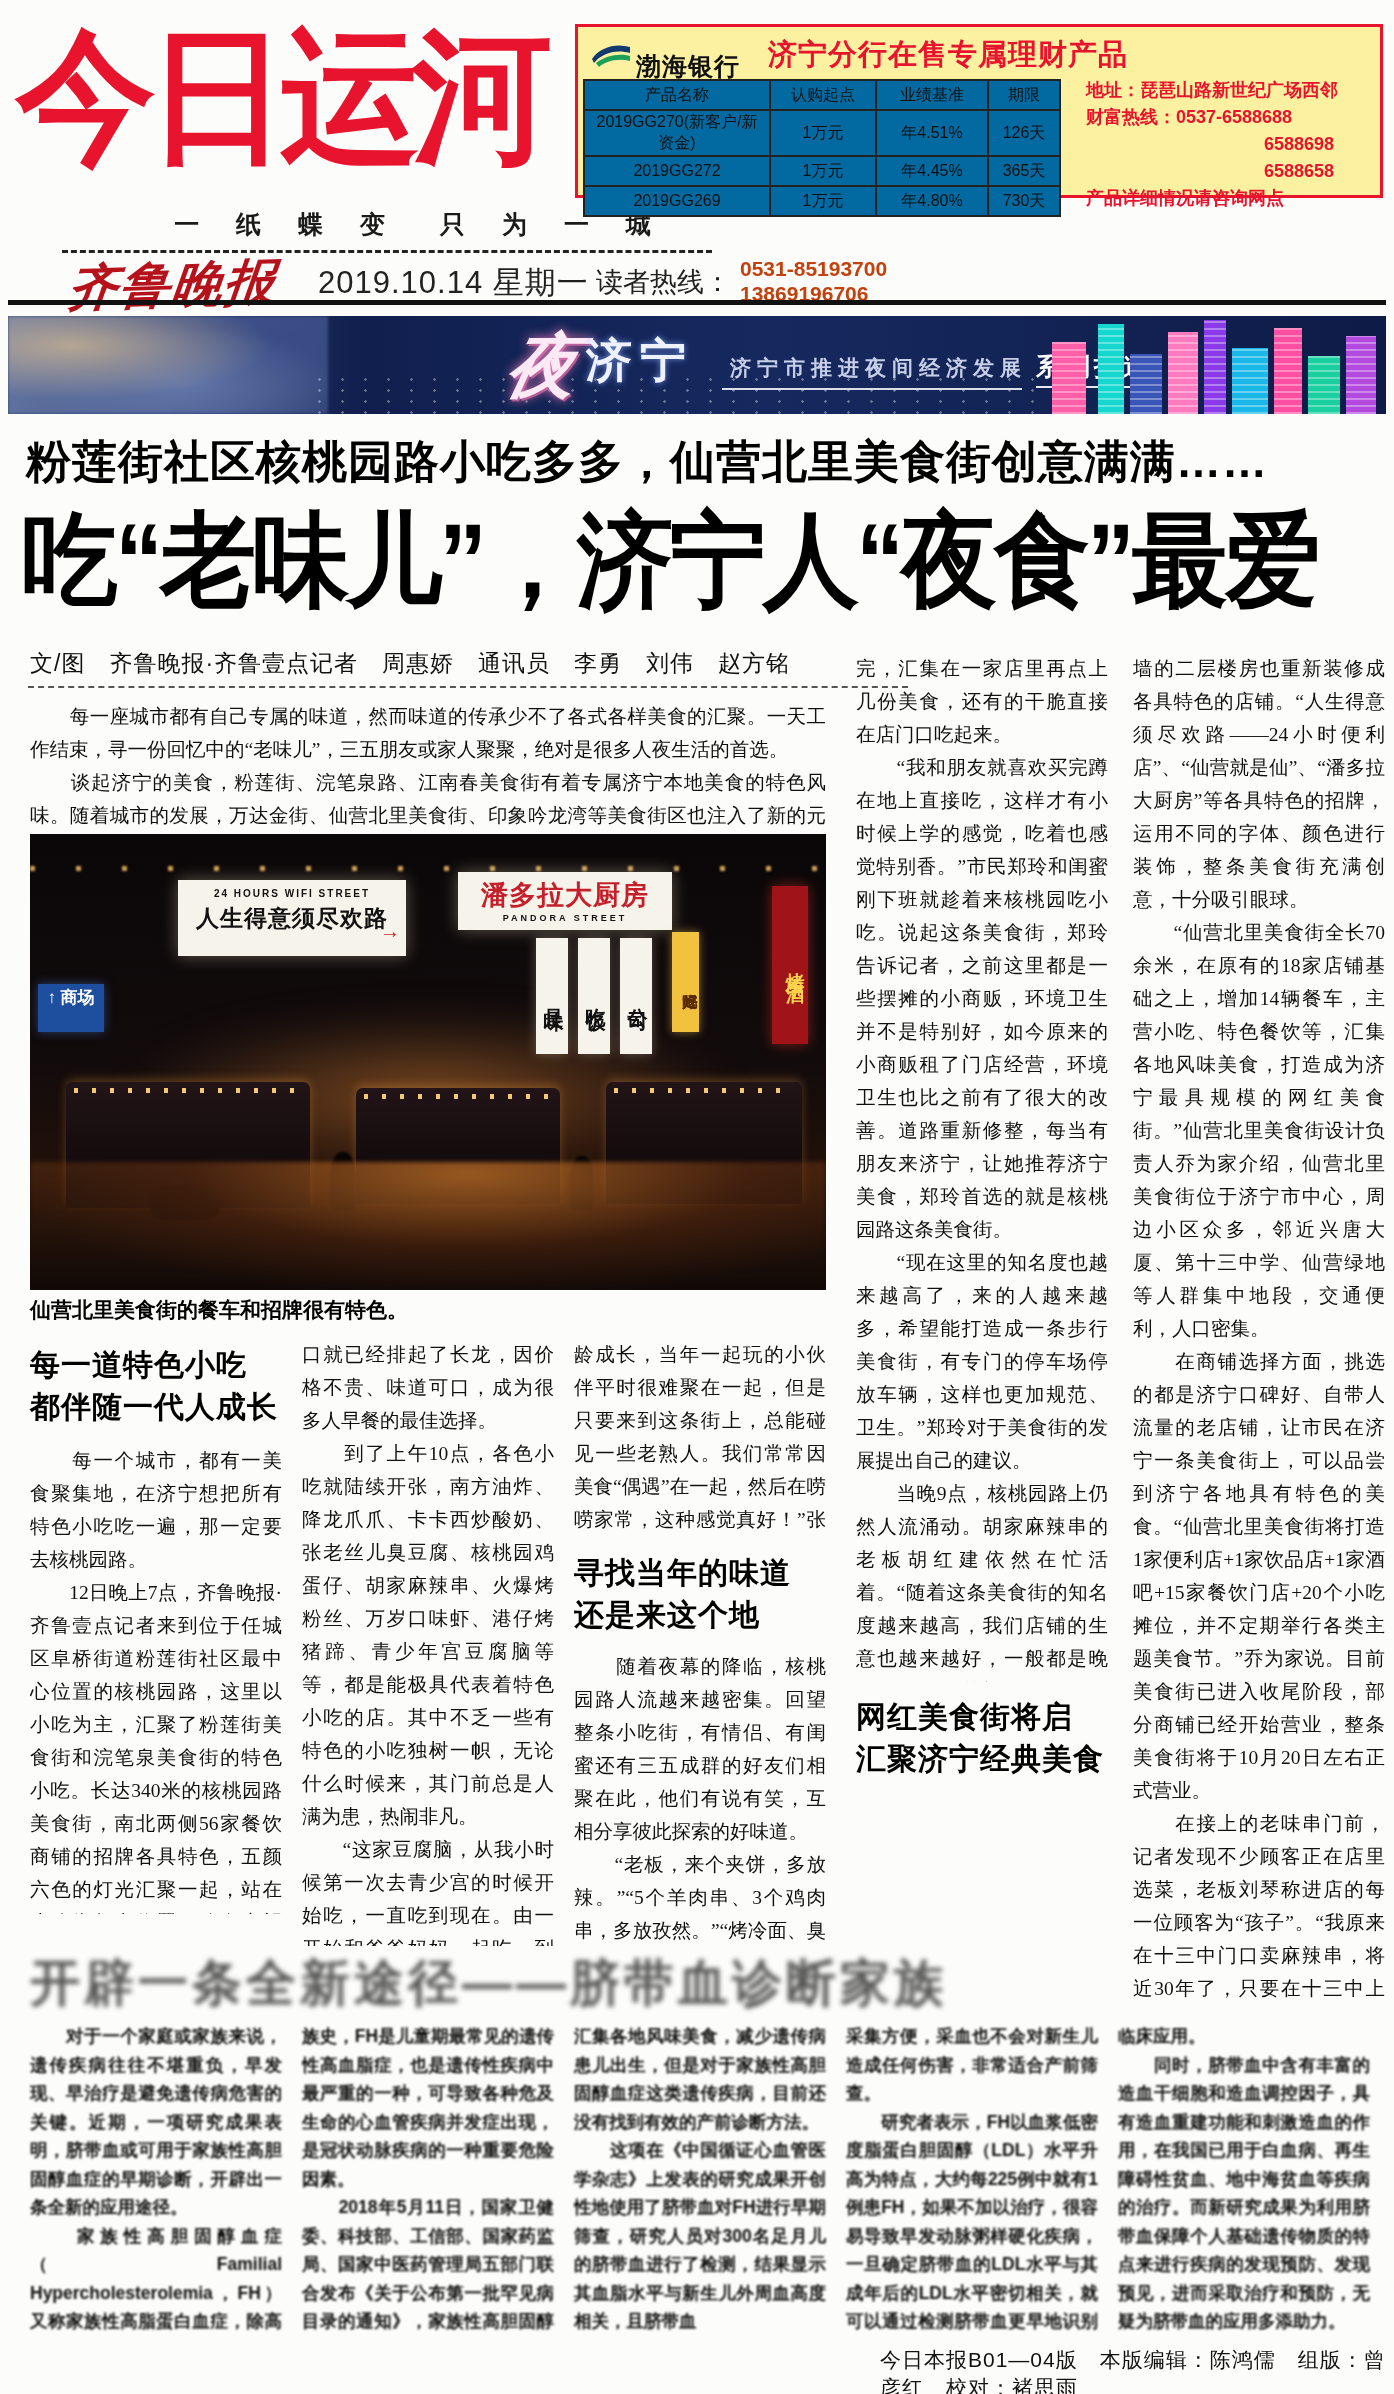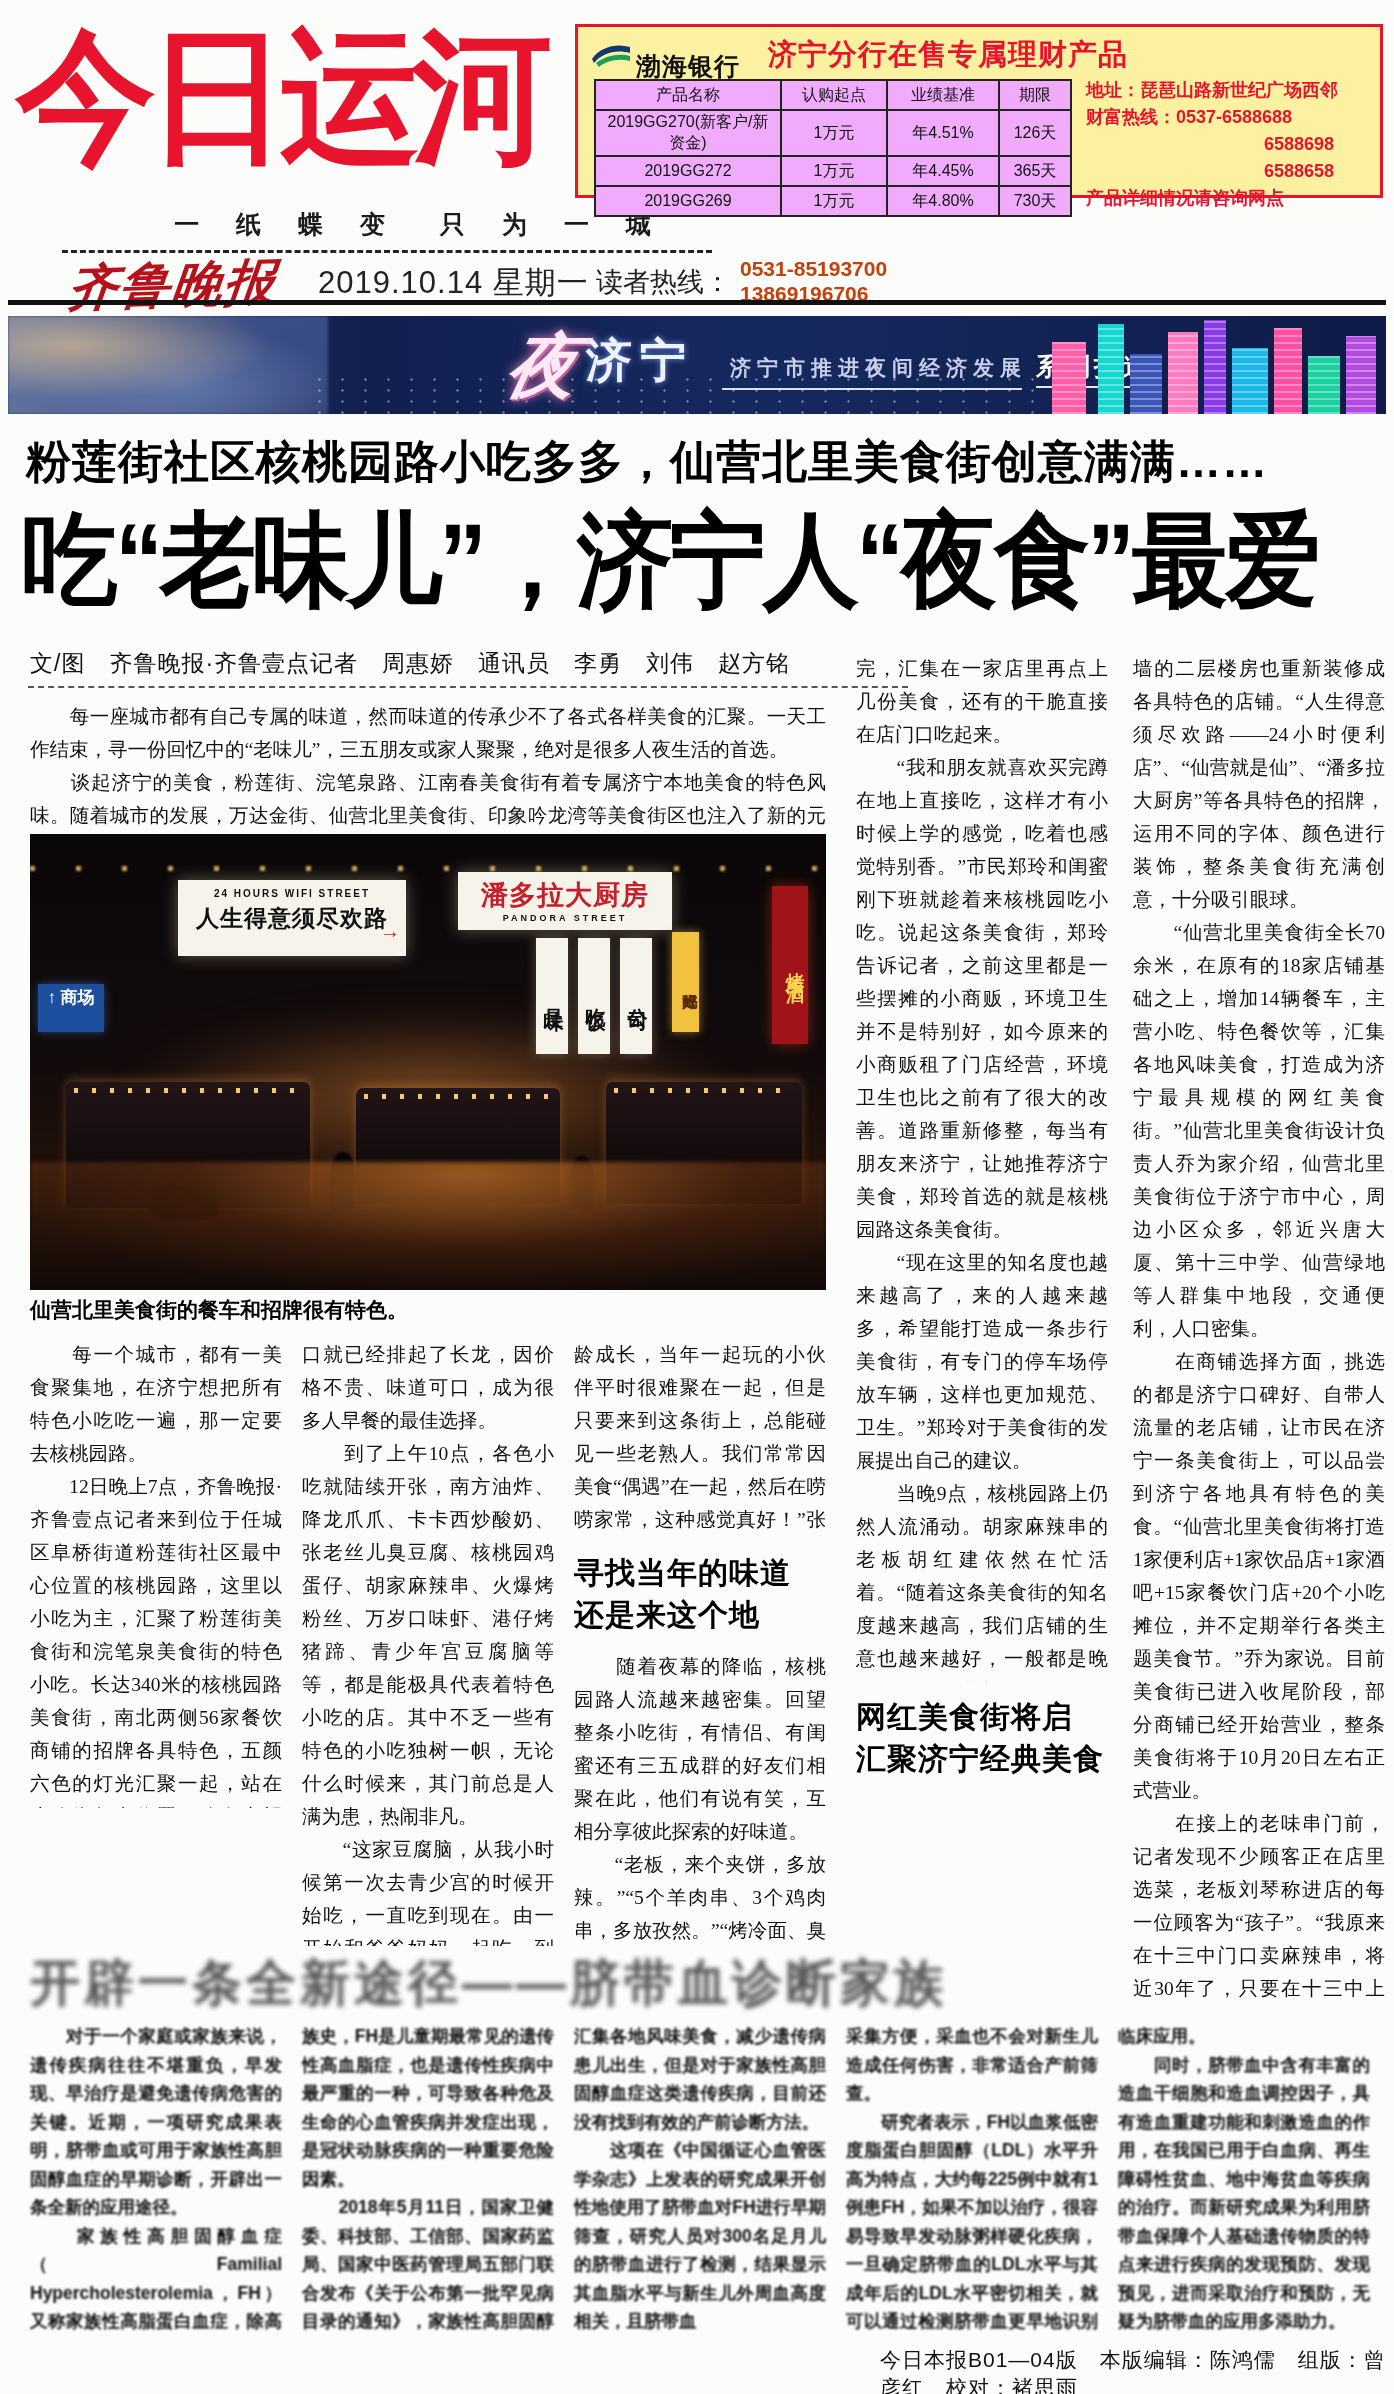--- a/index.html
+++ b/index.html
@@ -18,21 +18,21 @@
   .hotline-nums{position:absolute;left:740px;top:256px;font-size:21px;font-weight:700;line-height:25px;color:#c2410c;}
   
   .ad{position:absolute;left:575px;top:24px;width:808px;height:174px;background:#fbf1a0;
       border:3px solid #e8142d;box-sizing:border-box;}
   .ad-logo{position:absolute;left:14px;top:10px;width:170px;}
   .ad-logo-cn{font-size:25px;font-weight:900;color:#111;letter-spacing:1px;}
   .ad-logo-en{font-size:9px;font-weight:700;color:#111;letter-spacing:.4px;}
   .ad-swoosh{position:absolute;left:-2px;top:2px;}
   .ad-logo-text{margin-left:44px;margin-top:13px;}
   .ad-title{position:absolute;left:190px;top:8px;font-size:29px;font-weight:900;color:#e8142d;letter-spacing:1px;}
-  .ad-table{position:absolute;left:16px;top:52px;border-collapse:collapse;background:#f0abfc;}
+  .ad-table{position:absolute;left:5px;top:52px;border-collapse:collapse;background:#0369a1;}
   .ad-table td,.ad-table th{border:2px solid #222;font-size:16px;text-align:center;padding:1px 4px;
       height:26px;font-weight:400;color:#111;}
   .ad-col-name{width:176px;} .ad-col-start{width:96px;} .ad-col-base{width:102px;} .ad-col-term{width:62px;}
   .ad-cell-small{font-size:11.5px;}
   .ad-right{position:absolute;left:508px;top:50px;width:288px;font-size:18px;font-weight:700;
       color:#e8142d;line-height:27px;}
   .ad-right .ind{text-align:right;padding-right:40px;}
   
   .top-rule{position:absolute;left:8px;top:300px;width:1378px;height:5px;background:#111;}
   .banner{position:absolute;left:8px;top:316px;width:1378px;height:98px;overflow:hidden;
@@ -247,20 +247,24 @@
     <div class="cart cart2"></div>
     <div class="cart cart3"></div>
     <div class="sil" style="left:300px;top:318px;width:26px;height:58px;"></div>
     <div class="sil" style="left:540px;top:322px;width:24px;height:54px;"></div>
     <div class="sil" style="left:120px;top:352px;width:70px;height:34px;border-radius:30%;"></div>
     <div class="ph-floor"></div>
   </div>
   <div class="caption">仙营北里美食街的餐车和招牌很有特色。</div>
 
   <div class="col c1">
+    <div class="subhead-block">
+      <div class="subhead">每一道特色小吃</div>
+      <div class="subhead">都伴随一代人成长</div>
+    </div>
     <div class="bodytext flexclip" style="height:470px;">　　每一个城市，都有一美食聚集地，在济宁想把所有特色小吃吃一遍，那一定要去核桃园路。
 　　12日晚上7点，齐鲁晚报·齐鲁壹点记者来到位于任城区阜桥街道粉莲街社区最中心位置的核桃园路，这里以小吃为主，汇聚了粉莲街美食街和浣笔泉美食街的特色小吃。长达340米的核桃园路美食街，南北两侧56家餐饮商铺的招牌各具特色，五颜六色的灯光汇聚一起，站在小吃街起点位置一路向东望去，各种光晕交织在一起，别有一番风味。
 　　这里保存了很多老济宁人的回忆，更是了解济宁美食文化的地标。从一大早儿，老高菜盒和粉莲街桥头夹饼门</div>
   </div>
 
   <div class="col c2">
     <div class="bodytext flexclip" style="height:608px;">口就已经排起了长龙，因价格不贵、味道可口，成为很多人早餐的最佳选择。
 　　到了上午10点，各色小吃就陆续开张，南方油炸、降龙爪爪、卡卡西炒酸奶、张老丝儿臭豆腐、核桃园鸡蛋仔、胡家麻辣串、火爆烤粉丝、万岁口味虾、港仔烤猪蹄、青少年宫豆腐脑等等，都是能极具代表着特色小吃的店。其中不乏一些有特色的小吃独树一帜，无论什么时候来，其门前总是人满为患，热闹非凡。
 　　“这家豆腐脑，从我小时候第一次去青少宫的时候开始吃，一直吃到现在。由一开始和爸爸妈妈一起吃，到现在和老婆孩子一起吃。”1983年出生的张维，是地地道道的济宁人，在他眼里这家经营30年的青少年宫豆腐脑伴随着自己的成长，也成为了他们这一代人成长的记忆。“随着年</div>
   </div>

